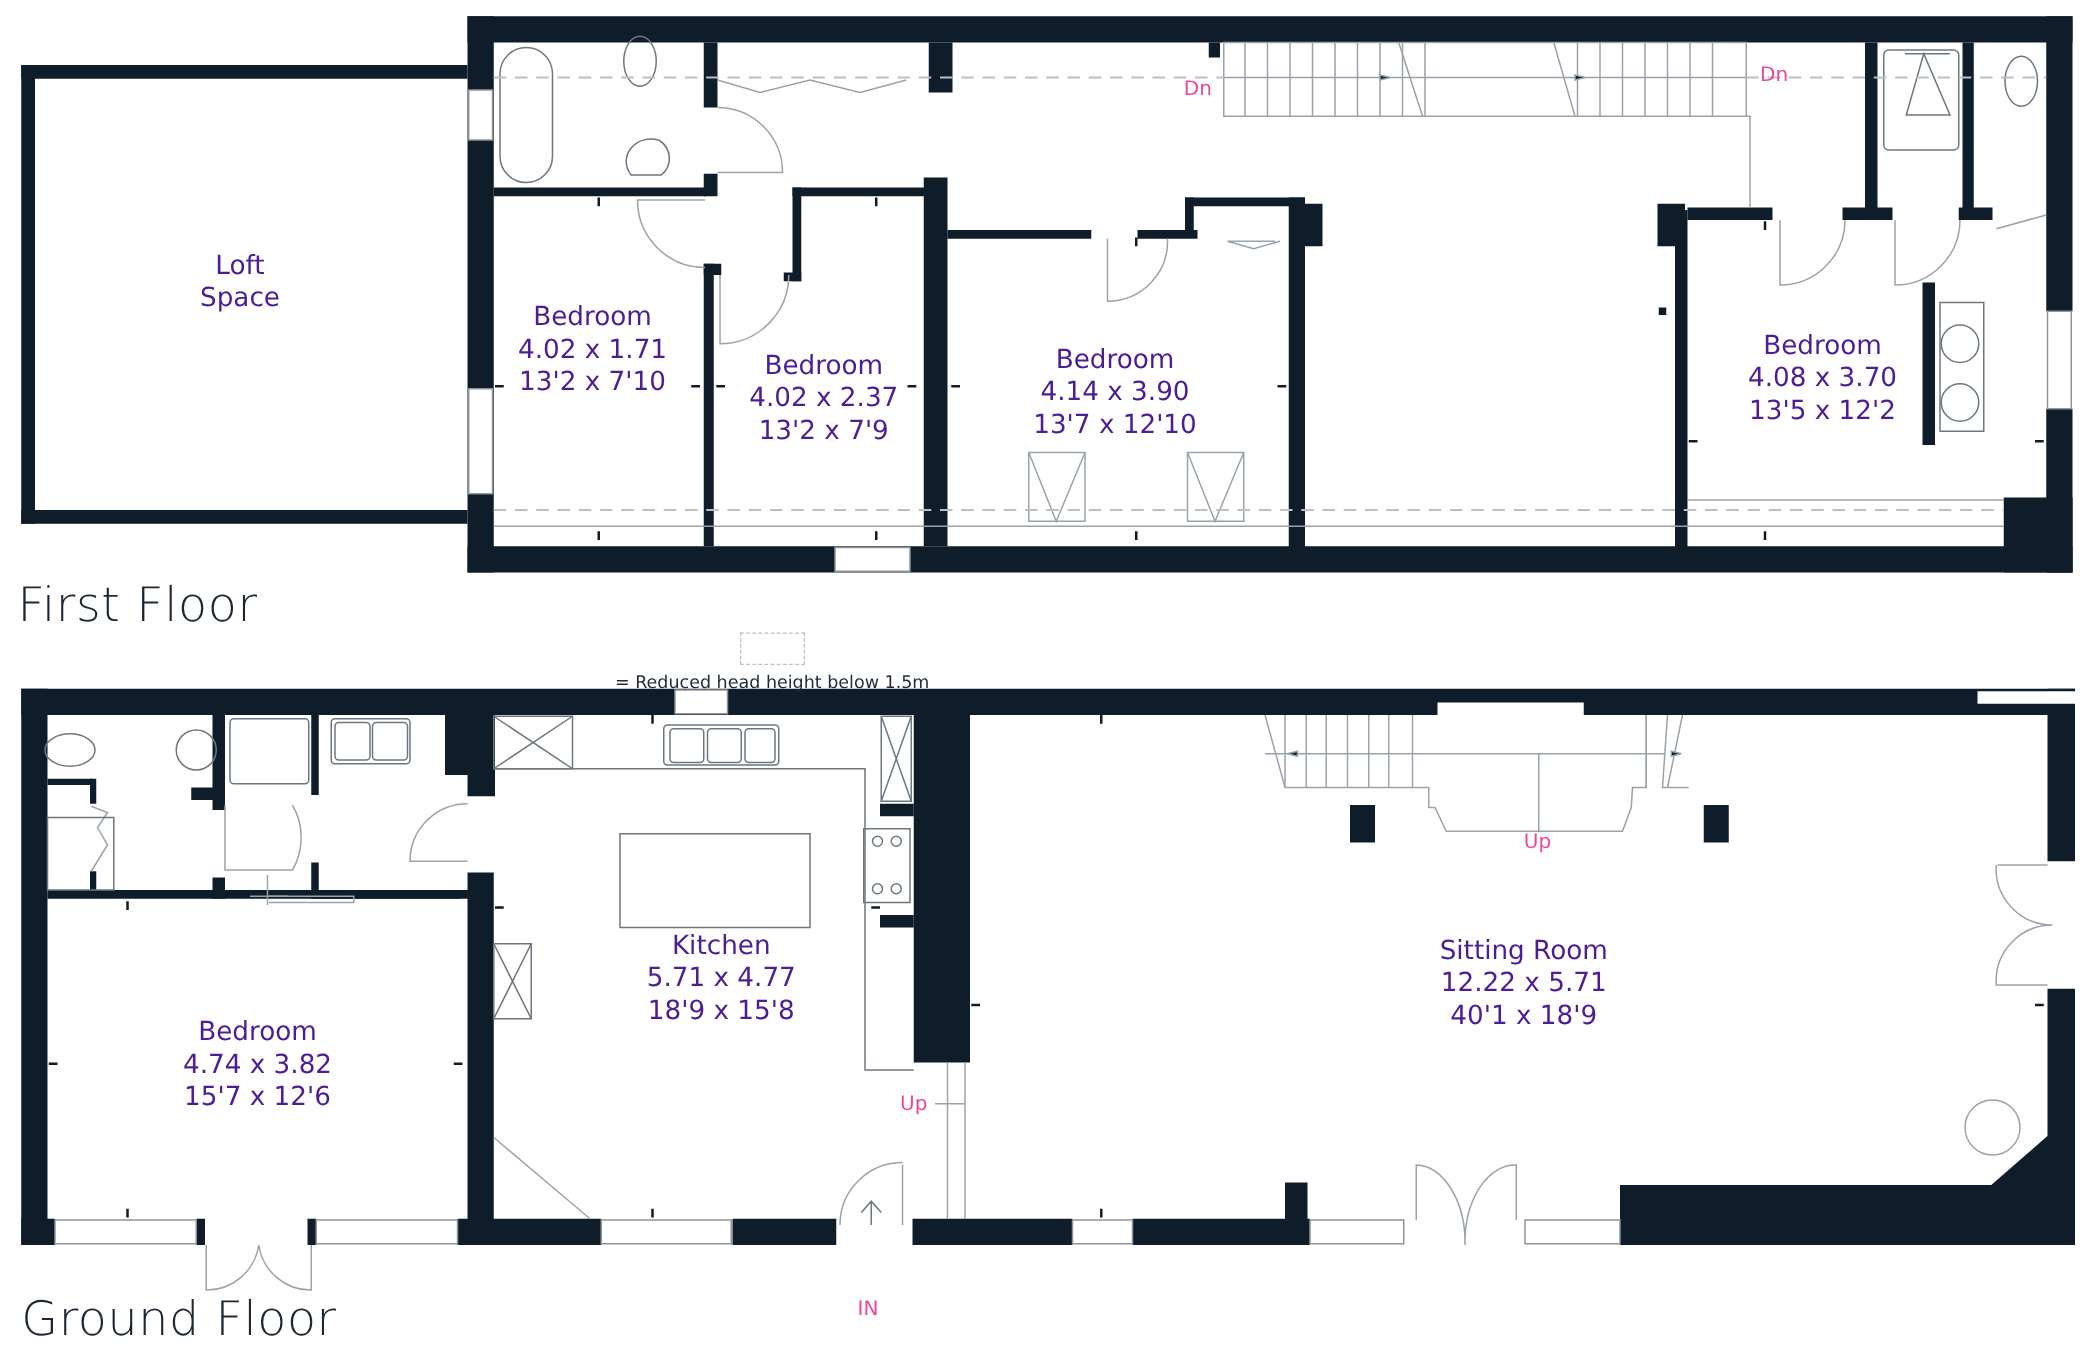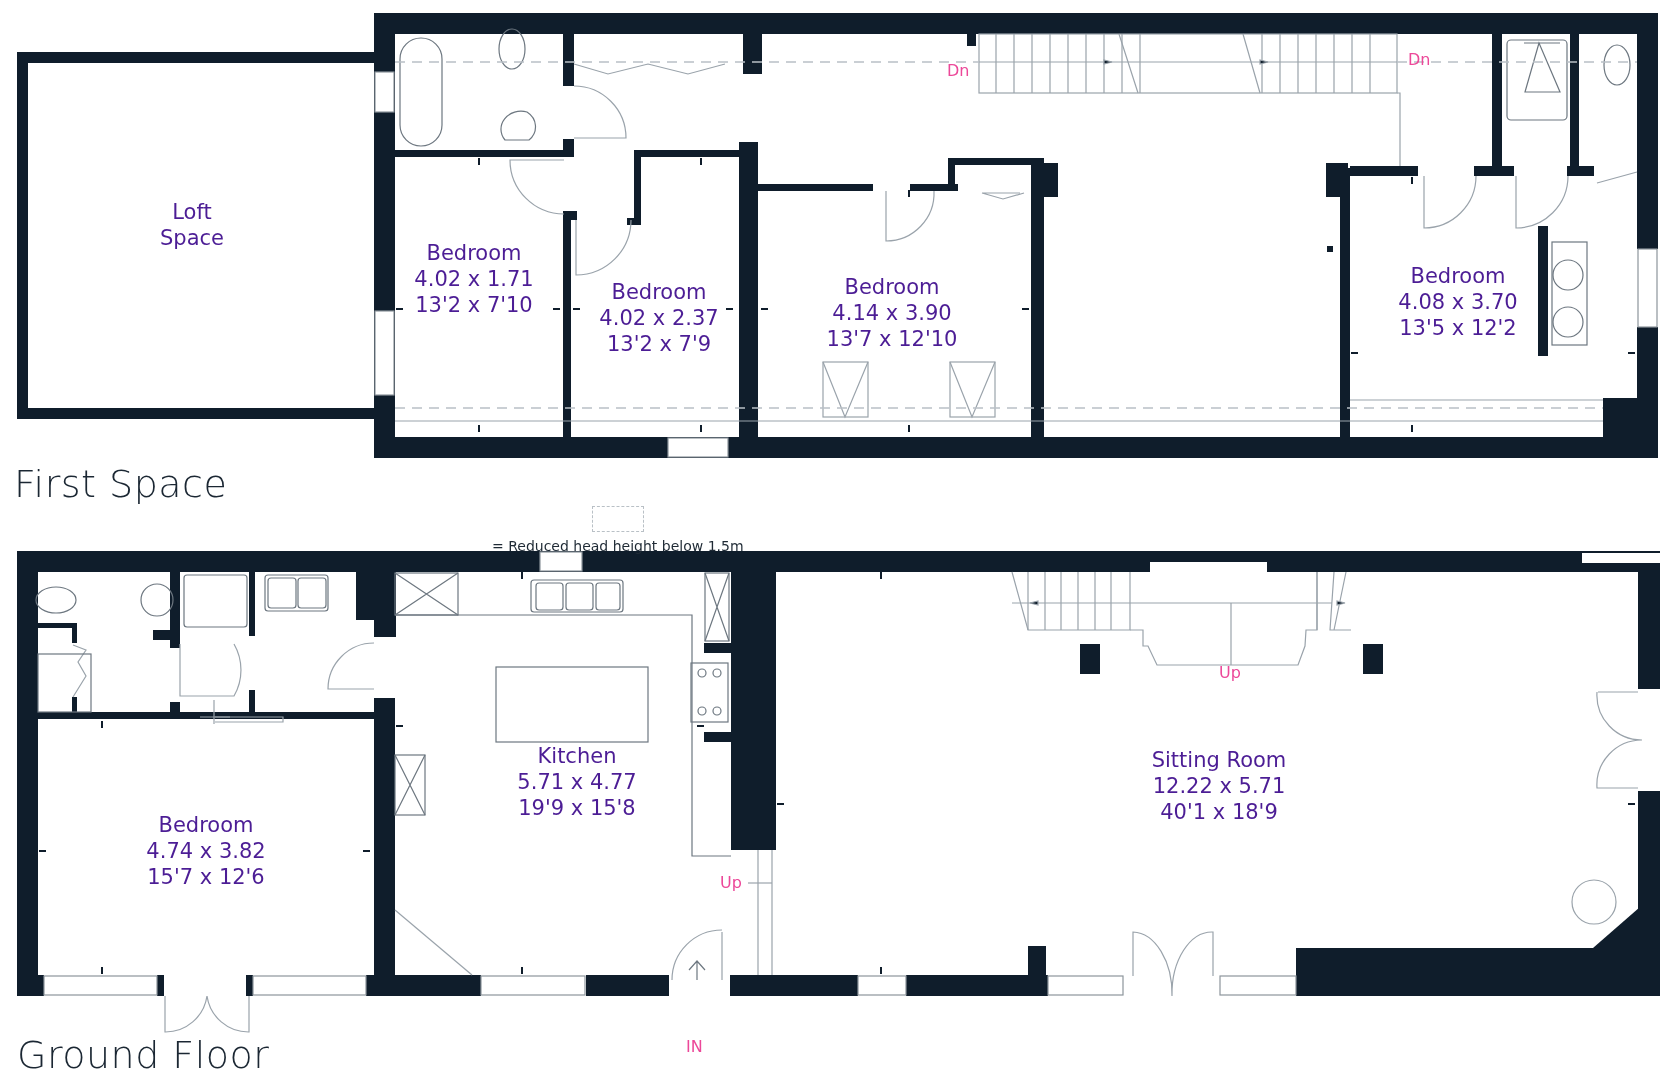--- a/index.html
+++ b/index.html
@@ -312,37 +312,37 @@
 
 <div class="label" style="left:1458px; top:263px;">
   <span>Bedroom</span>
   <span>4.08 x 3.70</span>
   <span>13'5 x 12'2</span>
 </div>
 
 <div class="marker" style="left:947px; top:61px;">Dn</div>
 <div class="marker" style="left:1408px; top:50px;">Dn</div>
 
-<div class="floor-title" style="left:14px; top:462px;">First Space</div>
+<div class="floor-title" style="left:14px; top:462px;">First Floor</div>
 
 <div class="legend">
   <div class="legend-box"></div>
   <span>= Reduced head height below 1.5m</span>
 </div>
 
 <div class="label" style="left:206px; top:812px;">
   <span>Bedroom</span>
   <span>4.74 x 3.82</span>
   <span>15'7 x 12'6</span>
 </div>
 
 <div class="label" style="left:577px; top:743px;">
   <span>Kitchen</span>
   <span>5.71 x 4.77</span>
-  <span>19'9 x 15'8</span>
+  <span>18'9 x 15'8</span>
 </div>
 
 <div class="label" style="left:1219px; top:747px;">
   <span>Sitting Room</span>
   <span>12.22 x 5.71</span>
   <span>40'1 x 18'9</span>
 </div>
 
 <div class="marker" style="left:1219px; top:663px;">Up</div>
 <div class="marker" style="left:720px; top:873px;">Up</div>

